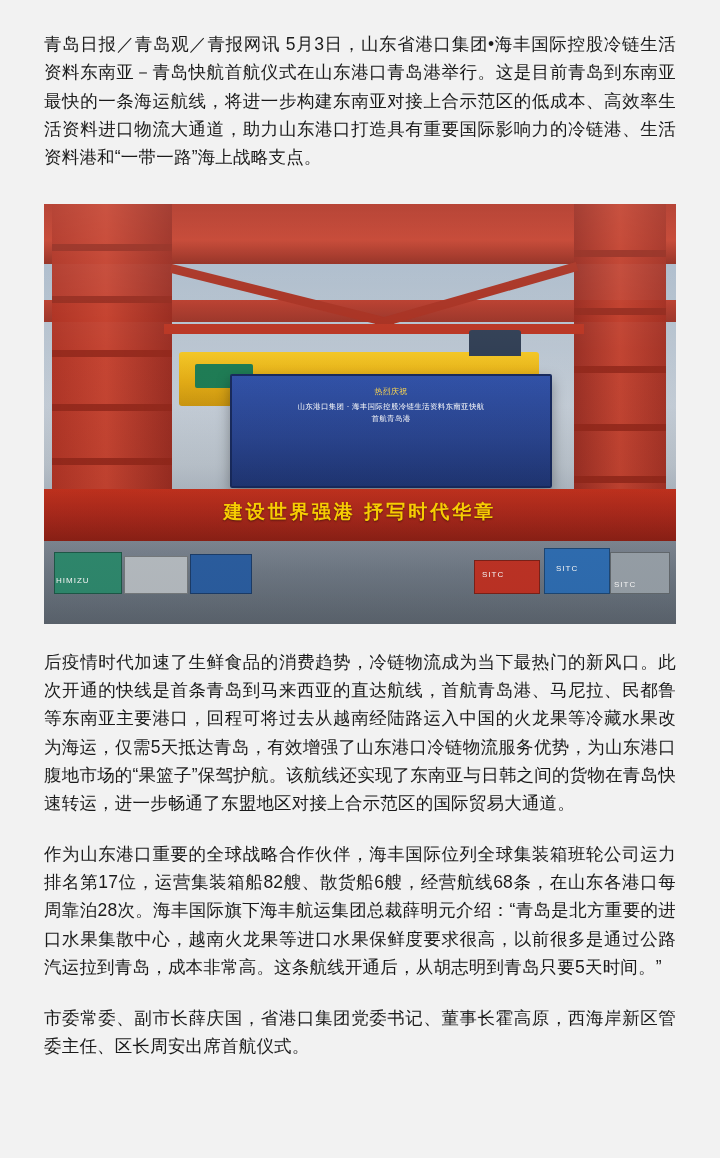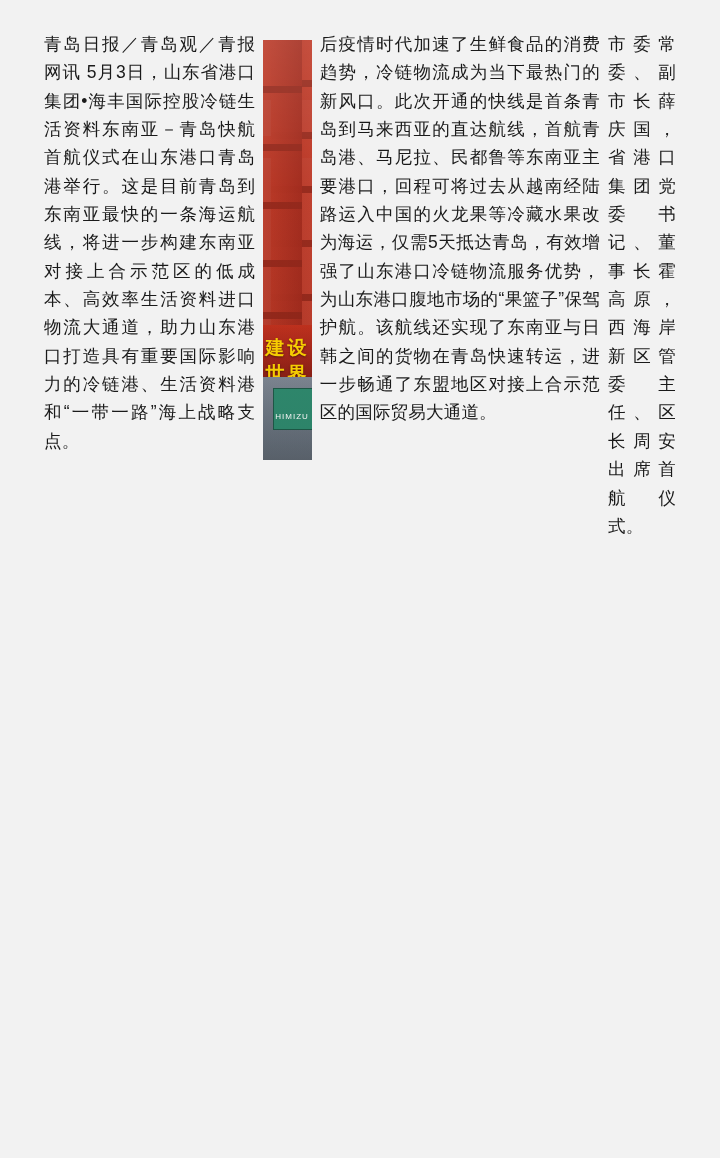--- a/index.html
+++ b/index.html
@@ -16,21 +16,21 @@
     width: 720px;
     height: 1158px;
     background: #f2f2f2;
     box-sizing: border-box;
     padding: 30px 44px 20px 44px;
     position: relative;
     overflow: hidden;
   }
   .article-body {
     display: flex;
-    flex-direction: row;
+    flex-direction: column;
     gap: 8px;
   }
   p.para {
     margin: 0 0 14px 0;
     font-size: 17.5px;
     line-height: 1.62;
     color: #1a1a1a;
     text-align: justify;
     letter-spacing: 0.2px;
     font-family: "Liberation Sans", sans-serif;
@@ -251,16 +251,17 @@
 
       <div class="lbl" style="left:512px; top:360px;">SITC</div>
       <div class="lbl" style="left:570px; top:376px;">SITC</div>
       <div class="lbl" style="left:438px; top:366px;">SITC</div>
       <div class="lbl" style="left:12px; top:372px;">HIMIZU</div>
 
       <div class="haze"></div>
     </div>
 
     <p class="para">后疫情时代加速了生鲜食品的消费趋势，冷链物流成为当下最热门的新风口。此次开通的快线是首条青岛到马来西亚的直达航线，首航青岛港、马尼拉、民都鲁等东南亚主要港口，回程可将过去从越南经陆路运入中国的火龙果等冷藏水果改为海运，仅需5天抵达青岛，有效增强了山东港口冷链物流服务优势，为山东港口腹地市场的“果篮子”保驾护航。该航线还实现了东南亚与日韩之间的货物在青岛快速转运，进一步畅通了东盟地区对接上合示范区的国际贸易大通道。</p>
+    <p class="para">作为山东港口重要的全球战略合作伙伴，海丰国际位列全球集装箱班轮公司运力排名第17位，运营集装箱船82艘、散货船6艘，经营航线68条，在山东各港口每周靠泊28次。海丰国际旗下海丰航运集团总裁薛明元介绍：“青岛是北方重要的进口水果集散中心，越南火龙果等进口水果保鲜度要求很高，以前很多是通过公路汽运拉到青岛，成本非常高。这条航线开通后，从胡志明到青岛只要5天时间。”</p>
     <p class="para last">市委常委、副市长薛庆国，省港口集团党委书记、董事长霍高原，西海岸新区管委主任、区长周安出席首航仪式。</p>
 
   </div>
 </div>
 
 </body></html>

